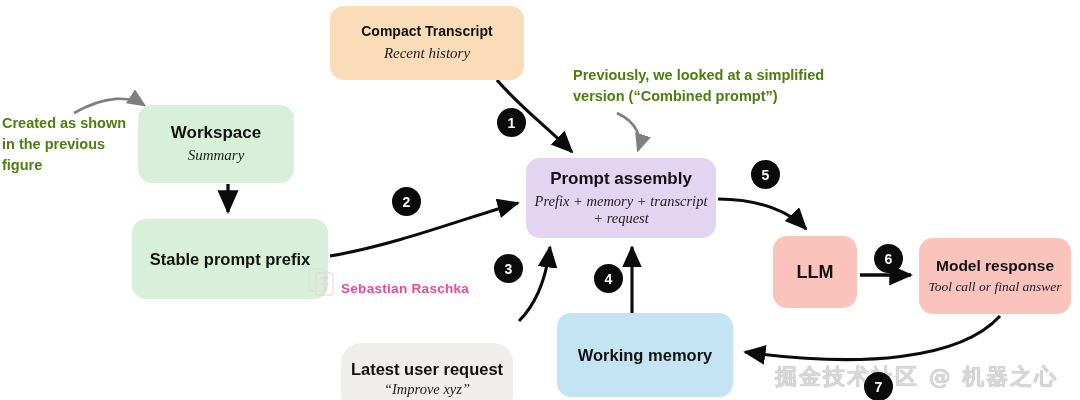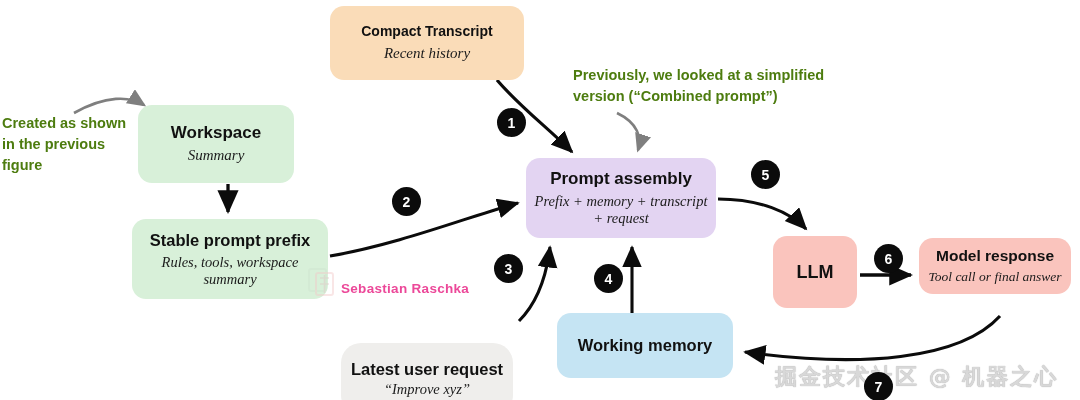--- a/index.html
+++ b/index.html
@@ -44,28 +44,28 @@
   #n-prefix .s{font-size:14.5px;}
 
   #n-assembly{left:526px;top:158px;width:190px;height:80px;background:#e3d4f2;}
   #n-assembly .t{font-size:17px;}
   #n-assembly .s{font-size:14.5px;}
 
   #n-request{left:341px;top:307px;width:172px;height:72px;background:#efeeec;border-radius:20px;}
   #n-request .t{font-size:16.5px;}
   #n-request .s{font-size:14.5px;margin-top:3px;}
 
-  #n-memory{left:557px;top:313px;width:176px;height:65px;background:#c5e4f3;}
+  #n-memory{left:557px;top:313px;width:176px;height:84px;background:#c5e4f3;}
   #n-memory .t{font-size:16.5px;}
   #n-memory .s{font-size:14.5px;}
 
   #n-llm{left:773px;top:236px;width:84px;height:72px;background:#fac4bd;}
   #n-llm .t{font-size:18px;}
 
-  #n-response{left:919px;top:238px;width:152px;height:56px;background:#fac4bd;}
+  #n-response{left:919px;top:238px;width:152px;height:76px;background:#fac4bd;}
   #n-response .t{font-size:15.5px;}
   #n-response .s{font-size:13.5px;}
 
   
   #b1{left:497px;top:108px;width:29px;height:29px;}
   #b2{left:392px;top:187px;width:29px;height:29px;}
   #b3{left:494px;top:254px;width:29px;height:29px;}
   #b4{left:594px;top:264px;width:29px;height:29px;}
   #b5{left:751px;top:160px;width:29px;height:29px;}
   #b6{left:874px;top:244px;width:29px;height:29px;}
@@ -115,21 +115,20 @@
     <div class="s">Recent history</div>
   </div>
 
   <div class="node" id="n-workspace" style="background: rgb(216, 240, 217);">
     <div class="t">Workspace</div>
     <div class="s">Summary</div>
   </div>
 
   <div class="node" id="n-prefix" style="background: rgb(216, 240, 217);">
     <div class="t">Stable prompt prefix</div>
-    <div class="s">Rules, tools, workspace summary</div>
   </div>
 
   <div class="node" id="n-assembly" style="background: rgb(227, 212, 242);">
     <div class="t">Prompt assembly</div>
     <div class="s">Prefix + memory + transcript + request</div>
   </div>
 
   <div class="node" id="n-request" style="background: rgb(239, 238, 236); margin-top: 36px;">
     <div class="t">Latest user request</div>
     <div class="s">“Improve xyz”</div>

